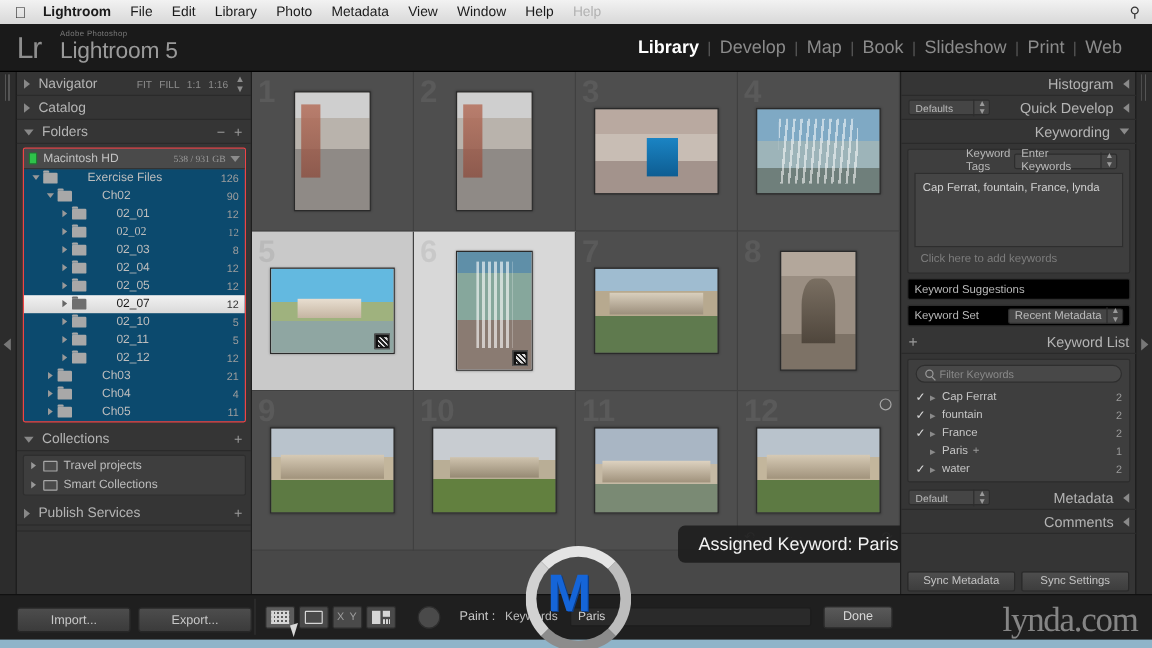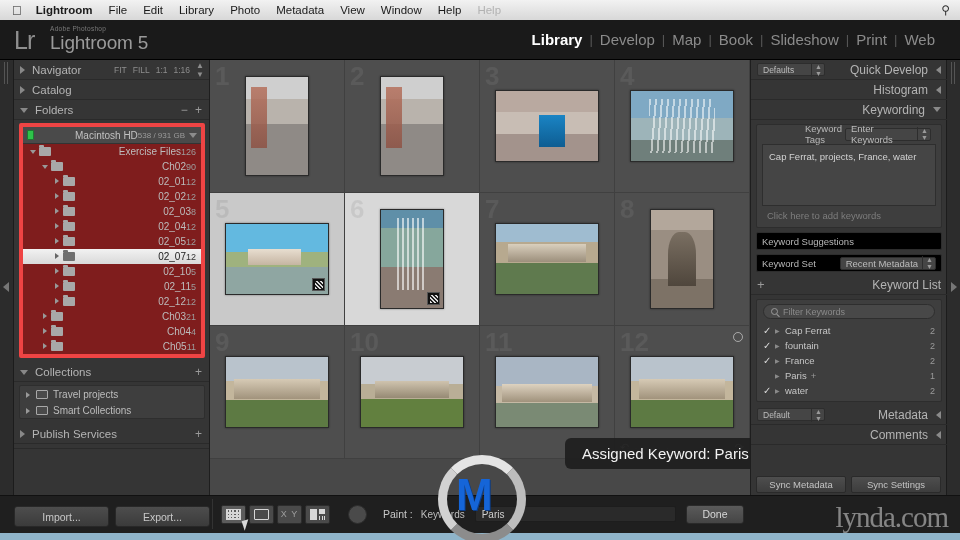--- a/index.html
+++ b/index.html
@@ -91,34 +91,34 @@
   .pnl-head .tri.open {
     border-left: 4px solid transparent; border-right: 4px solid transparent;
     border-top: 5px solid #888; border-bottom: 0; margin-top: 2px;
   }
   .pnl-head .ttl { flex: 1; }
   .nav-modes { display: flex; gap: 6px; font-size: 8.5px; color: #8d8d8d; align-items: center; }
   .nav-stepper { font-size: 8px; color: #8d8d8d; }
   .plusminus { color: #9a9a9a; font-size: 12px; letter-spacing: 2px; }
 
   .folderbox {
-    margin: 3px 5px 0 5px; background: #7f1d1d;
-    border: 4px solid #ef4444; border-radius: 2px; overflow: hidden; text-align: right;
+    margin: 3px 5px 0 5px; background: #0c4a6e;
+    border: 1px solid #ef4444; border-radius: 2px; overflow: hidden;
   }
   .vol-row {
     display: flex; align-items: center; height: 17px; padding: 0 4px;
     background: #4a4a4a; border-bottom: 1px solid #333;
     font-size: 10px; color: #c2c2c2;
   }
   .vol-led {
     width: 7px; height: 10px; background: #2ec24a; border: 1px solid #1d7a30;
     margin-right: 5px; border-radius: 1px;
   }
   .vol-name { flex: 1; }
-  .vol-size { font-size: 8px; color: #9b9b9b; margin-right: 4px; }
+  .vol-size { font-size: 8px; color: #9b9b9b; margin-right: 4px; font-family: Liberation Serif, serif; }
   .vol-tri {
     width: 0; height: 0; border-left: 4px solid transparent;
     border-right: 4px solid transparent; border-top: 5px solid #8c8c8c;
   }
   .f-row {
     display: flex; align-items: center; height: 15px; font-size: 10px;
     color: #bdbdbd; padding-right: 5px;
   }
   .f-row.sel { background: linear-gradient(#f2f2f2,#d9d9d9); color: #1a1a1a; }
   .f-row .disc {
@@ -607,21 +607,21 @@
                 <span class="f-ico"></span>
                 <span class="f-lbl">Ch02</span>
                 <span class="f-cnt">90</span>
               </div>
               <div class="f-row" style="padding-left: 28px;">
                 <span class="disc"><span class="t"></span></span>
                 <span class="f-ico"></span>
                 <span class="f-lbl">02_01</span>
                 <span class="f-cnt">12</span>
               </div>
-              <div class="f-row" style="padding-left: 28px;">
+              <div class="f-row" style="padding-left: 28px; font-family: Liberation Serif, serif;">
                 <span class="disc"><span class="t"></span></span>
                 <span class="f-ico"></span>
                 <span class="f-lbl">02_02</span>
                 <span class="f-cnt">12</span>
               </div>
               <div class="f-row" style="padding-left: 28px;">
                 <span class="disc"><span class="t"></span></span>
                 <span class="f-ico"></span>
                 <span class="f-lbl">02_03</span>
                 <span class="f-cnt">8</span>
@@ -800,53 +800,53 @@
 
     </div>
 
     <div class="rightpanel">
       <div class="rp-edge">
         <div class="grip"></div>
       </div>
       <div class="rp-arrow"></div>
 
       <div class="rp-body">
+
+        <div class="rhead">
+          <span>Histogram</span>
+          <span class="tri-l"></span>
+        </div>
 
         <div class="rhead">
           <span class="leftctl">
             <span class="mini-sel">
               <span class="lbl">Defaults</span>
               <span class="stp">▲<br>▼</span>
             </span>
           </span>
           <span>Quick Develop</span>
           <span class="tri-l"></span>
         </div>
 
         <div class="rhead">
-          <span>Histogram</span>
-          <span class="tri-l"></span>
-        </div>
-
-        <div class="rhead">
           <span>Keywording</span>
           <span class="tri-d"></span>
         </div>
 
         <div class="kw-box">
           <div class="kw-row">
             <span class="t">Keyword Tags</span>
             <span class="mini-sel" style="min-width:86px">
               <span class="lbl" style="font-size:9.5px">Enter Keywords</span>
               <span class="stp">▲<br>▼</span>
             </span>
             <span class="tri-d" style="margin-left:6px"></span>
           </div>
           <div class="kw-field">
-            <span>Cap Ferrat, projects, France, water</span>
+            <span>Cap Ferrat, fountain, France, lynda</span>
           </div>
           <div class="kw-placeholder">Click here to add keywords</div>
         </div>
 
         <div class="sec-row">
           <span class="t">Keyword Suggestions</span>
           <span class="tri-l"></span>
         </div>
 
         <div class="sec-row">

